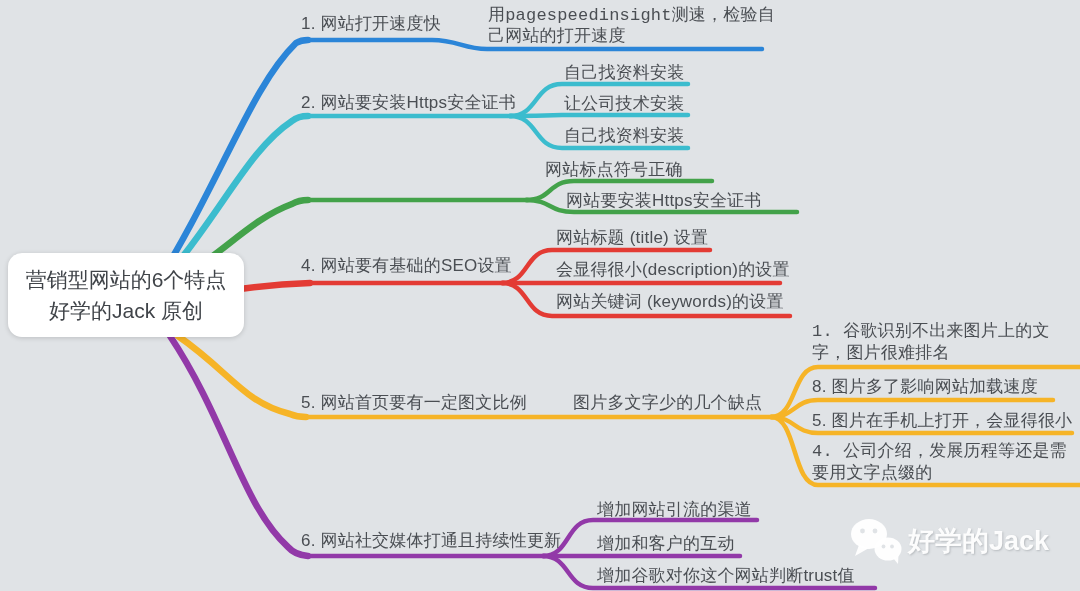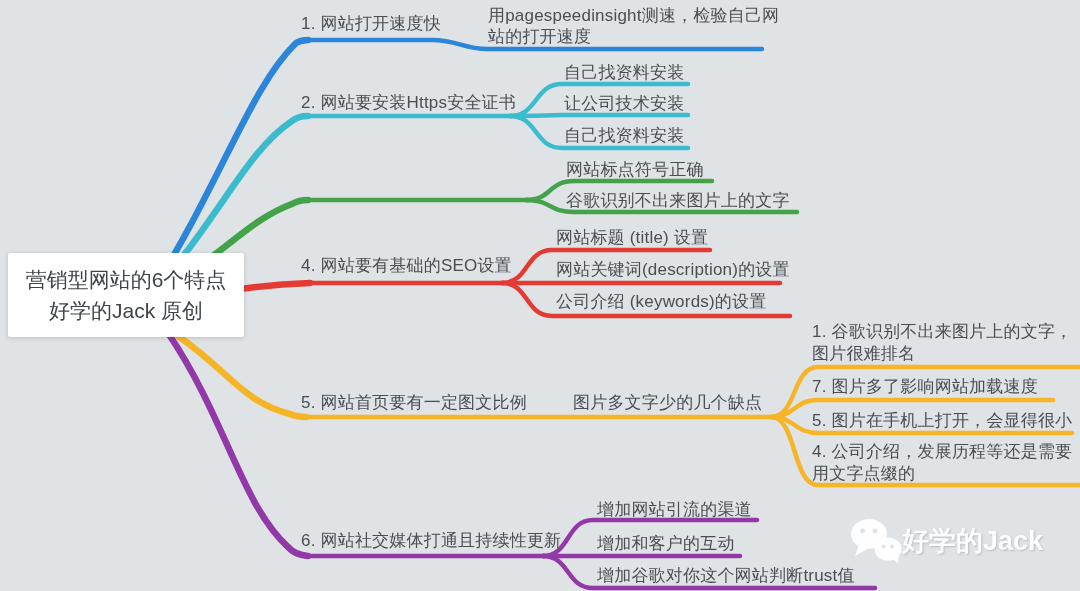--- a/index.html
+++ b/index.html
@@ -9,31 +9,31 @@
     font-family:"Liberation Sans","DejaVu Sans",sans-serif;
   }
   svg.links { position:absolute; left:0; top:0; z-index:1; }
   svg.links path, svg.links ellipse { fill:none; }
   .trunk { stroke-width:6.5; stroke-linecap:round; fill:none; }
   .limb  { stroke-width:4.5; stroke-linecap:round; fill:none; }
   .node {
     position:absolute; z-index:2; font-size:17px; color:#4A4E53;
     white-space:nowrap; letter-spacing:.2px; line-height:20px;
   }
-  .wrap { white-space:normal; line-height:22px; }
+  .wrap { white-space:normal; line-height:22px;font-family:Liberation Mono, monospace; }
   .root-node {
     position:absolute; z-index:3; left:8px; top:253px; width:236px; height:84px;
-    background:#FFFFFF; border-radius:2px;
+    background:#FFFFFF; border-radius:14px;
     box-shadow:0 1px 5px rgba(0,0,0,.16);
     display:flex; flex-direction:column; align-items:center; justify-content:center;
     font-size:21px; line-height:31px; color:#404449;
   }
   .watermark {
     position:absolute; z-index:4; left:848px; top:517px;
-    display:flex; align-items:center; 
+    display:flex; align-items:center; gap:6px;
     font-size:27px; font-weight:bold;
     color:rgba(255,255,255,.95);
     text-shadow:1px 1px 2px rgba(110,115,120,.35);
   }
 </style>
 </head>
 <body>
 
 <div class="canvas">
 
@@ -79,32 +79,32 @@
   </div>
 
   <div class="node" style="left:301px;top:14px">1. 网站打开速度快</div>
   <div class="node wrap" style="left:488px;top:5px;width:292px;line-height:21px">用pagespeedinsight测速，检验自己网站的打开速度</div>
 
   <div class="node" style="left:301px;top:93px">2. 网站要安装Https安全证书</div>
   <div class="node" style="left:564px;top:63px">自己找资料安装</div>
   <div class="node" style="left:564px;top:94px">让公司技术安装</div>
   <div class="node" style="left:564px;top:126px">自己找资料安装</div>
 
-  <div class="node" style="left:566px;top:160px">网站标点符号正确</div>
-  <div class="node" style="left:566px;top:191px">谷歌识别不出来图片上的文字</div>
+  <div class="node" style="left:545px;top:160px">网站标点符号正确</div>
+  <div class="node" style="left:566px;top:191px">网站要安装Https安全证书</div>
 
   <div class="node" style="left:301px;top:256px">4. 网站要有基础的SEO设置</div>
   <div class="node" style="left:556px;top:228px">网站标题 (title) 设置</div>
-  <div class="node" style="left:556px;top:260px">网站关键词(description)的设置</div>
-  <div class="node" style="left:556px;top:292px">公司介绍 (keywords)的设置</div>
+  <div class="node" style="left:556px;top:260px">会显得很小(description)的设置</div>
+  <div class="node" style="left:556px;top:292px">网站关键词 (keywords)的设置</div>
 
   <div class="node" style="left:301px;top:393px">5. 网站首页要有一定图文比例</div>
   <div class="node" style="left:573px;top:393px">图片多文字少的几个缺点</div>
   <div class="node wrap" style="left:812px;top:321px;width:265px">1. 谷歌识别不出来图片上的文字，图片很难排名</div>
-  <div class="node" style="left:812px;top:377px">7. 图片多了影响网站加载速度</div>
+  <div class="node" style="left:812px;top:377px">8. 图片多了影响网站加载速度</div>
   <div class="node" style="left:812px;top:411px">5. 图片在手机上打开，会显得很小</div>
   <div class="node wrap" style="left:812px;top:441px;width:265px">4. 公司介绍，发展历程等还是需要用文字点缀的</div>
 
   <div class="node" style="left:301px;top:531px">6. 网站社交媒体打通且持续性更新</div>
   <div class="node" style="left:597px;top:500px">增加网站引流的渠道</div>
   <div class="node" style="left:597px;top:566px">增加谷歌对你这个网站判断trust值</div>
   <div class="node" style="left:597px;top:534px">增加和客户的互动</div>
 
   <div class="watermark">
     <svg width="54" height="48" viewBox="0 0 54 48">

